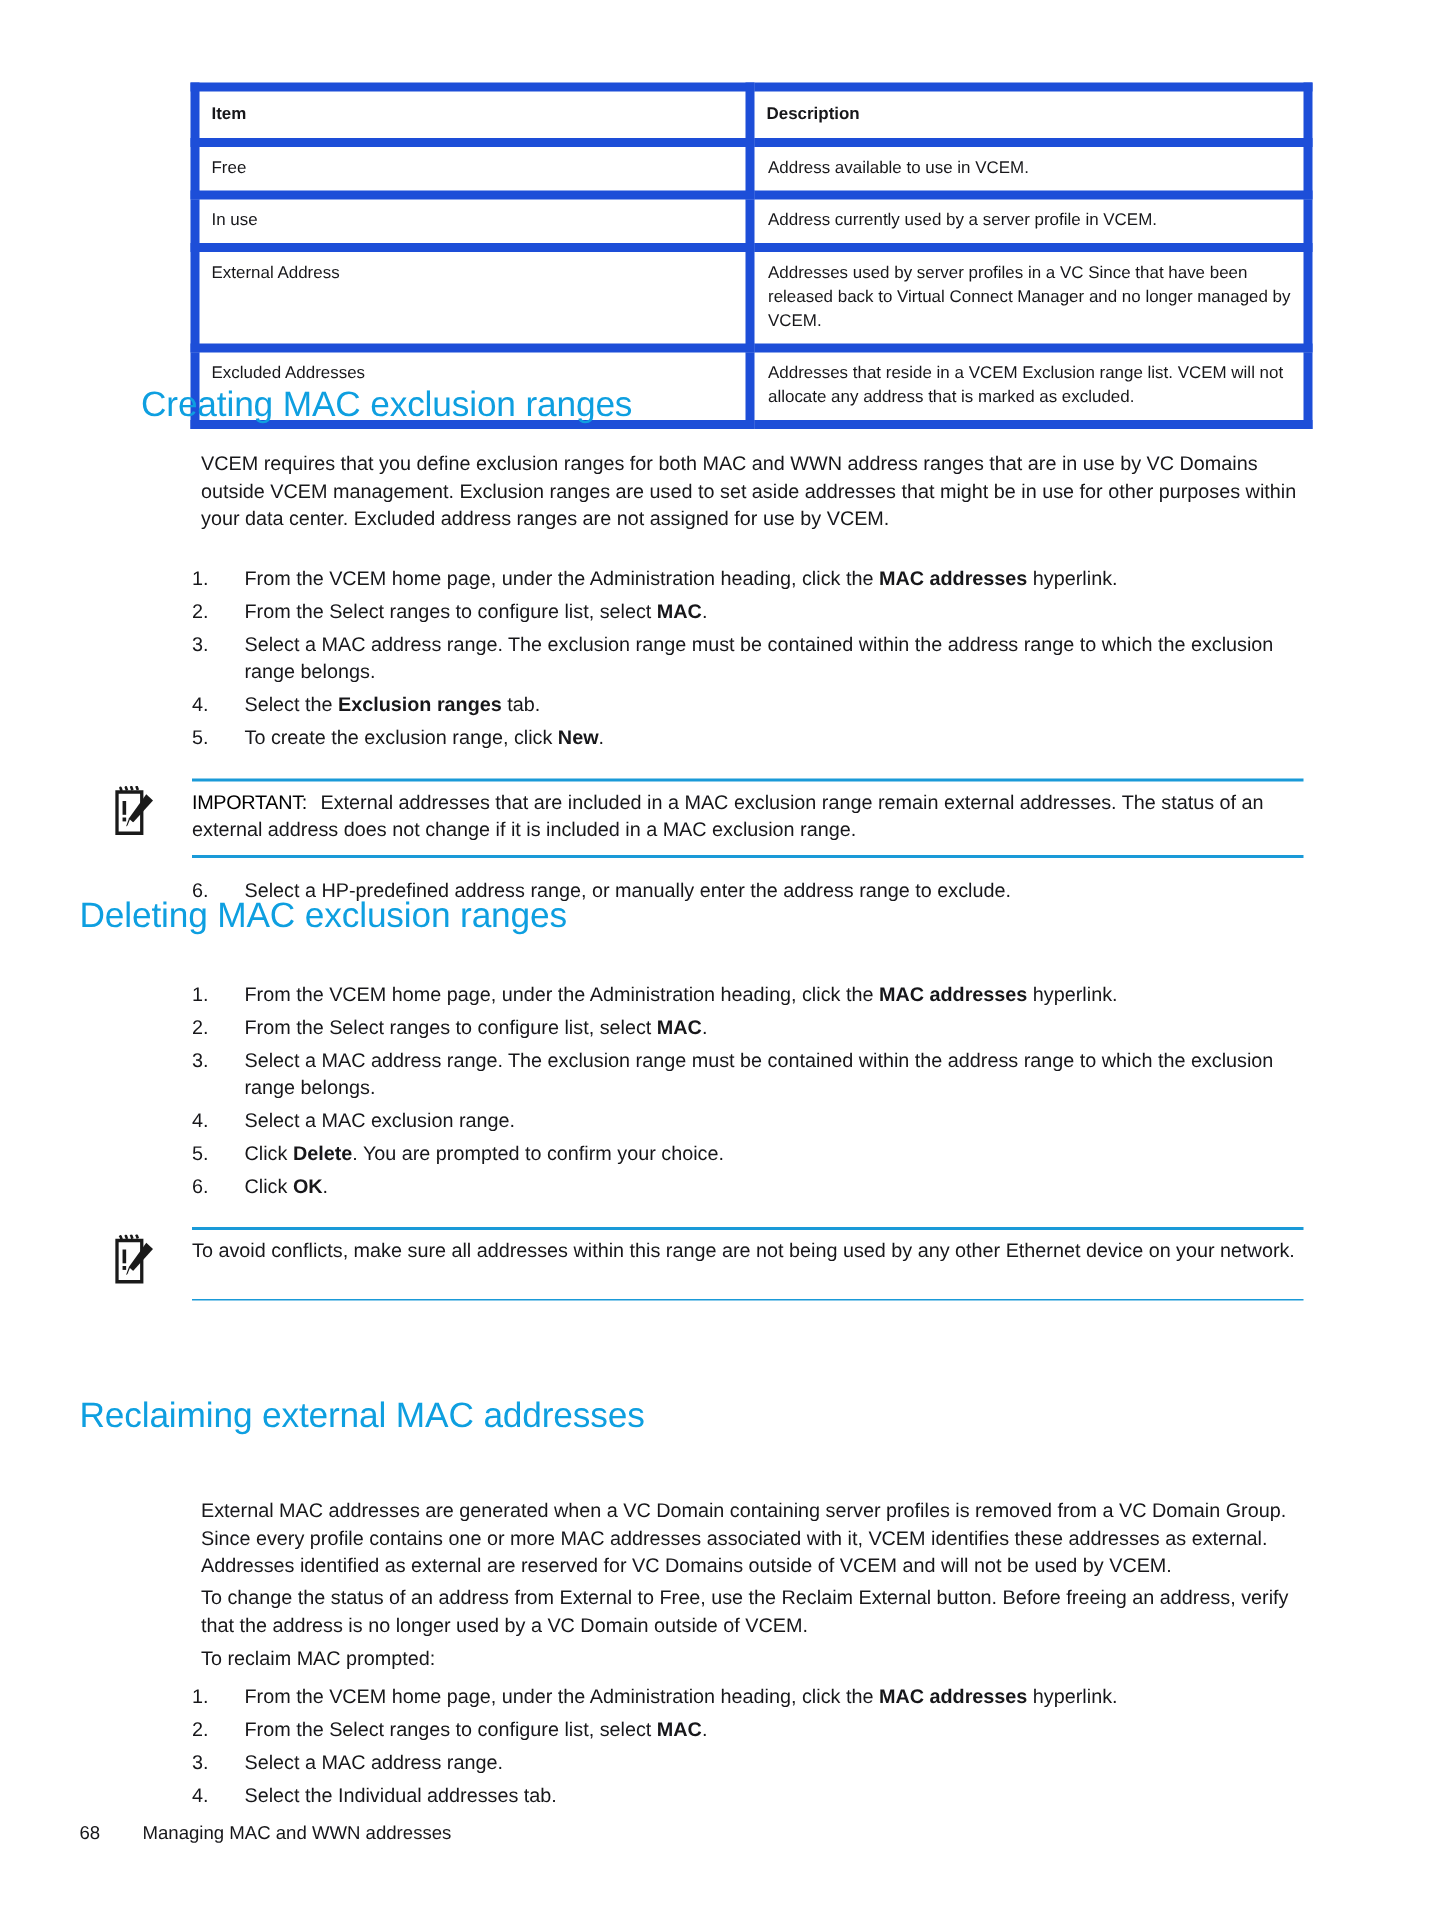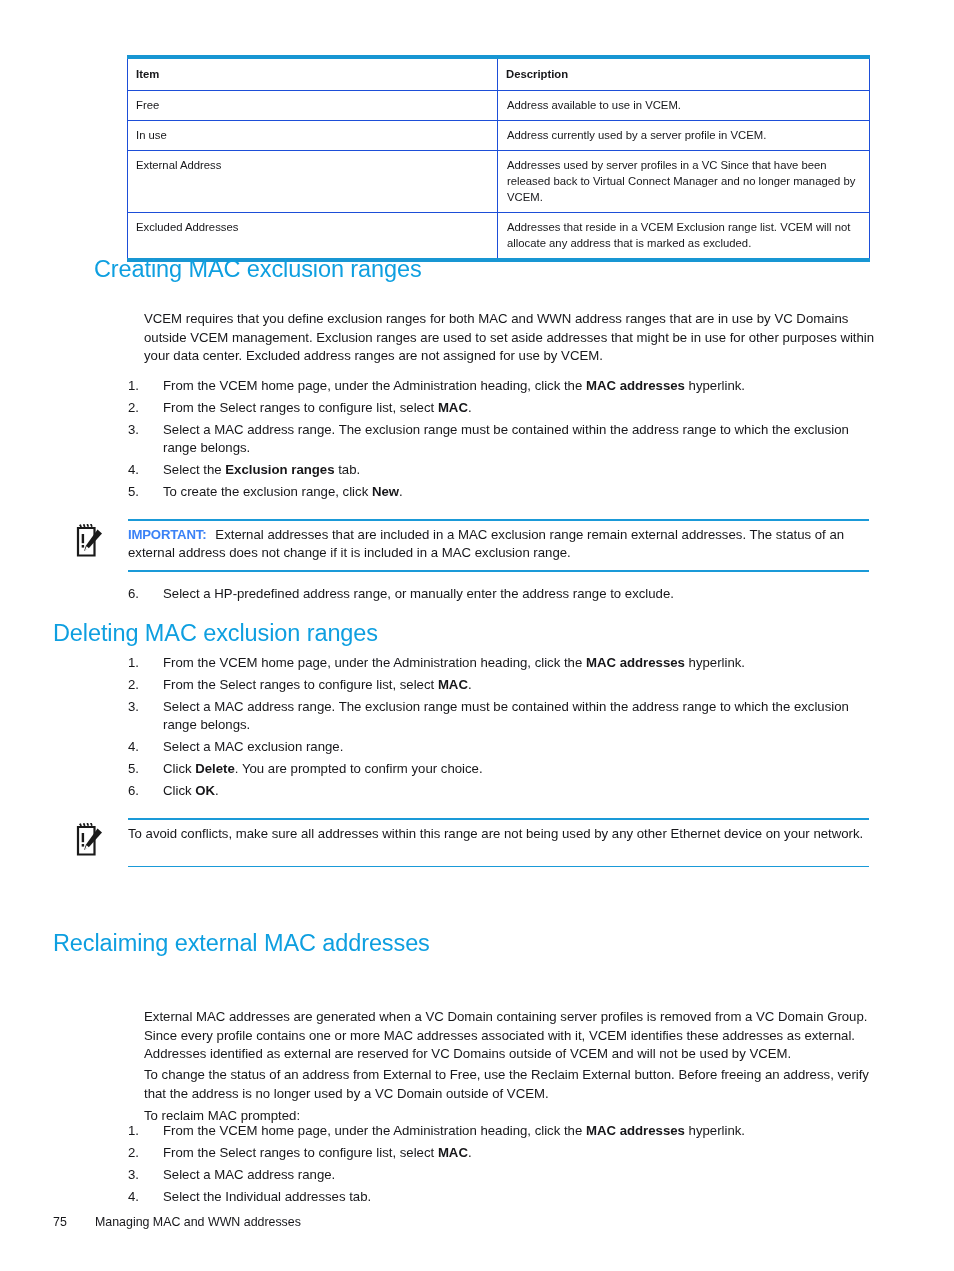--- a/index.html
+++ b/index.html
@@ -33,21 +33,21 @@
   table.doc-table {
     width: 100%;
     border-collapse: collapse;
     border-top: 4px solid #1896d3;
     border-bottom: 4px solid #1896d3;
     border-left: 1px solid #3aa6dc;
     border-right: 1px solid #3aa6dc;
     table-layout: fixed;
   }
   table.doc-table td, table.doc-table th {
-    border: 1px solid #1d4ed8;
+    border: 6px solid #1d4ed8;
     padding: 6px 8px 7px 8px;
     vertical-align: top;
     text-align: left;
     font-size: 11.3px;
     line-height: 1.42;
     color: #17171a;
   }
   table.doc-table th {
     font-weight: bold;
     font-size: 11.3px;
@@ -71,21 +71,21 @@
     letter-spacing: -0.1px;
     line-height: 1;
     white-space: nowrap;
   }
 
   
   p.body {
     position: absolute;
     left: 128px;
     width: 742px;
-    margin: 16px;
+    margin: 6px;
     font-size: 13.2px;
     line-height: 1.415;
     color: #17171a;
     text-align: left;
   }
 
   
   ol.steps {
     position: absolute;
     left: 128px;
@@ -135,22 +135,22 @@
     top: 3px;
     width: 34px;
     height: 36px;
   }
   .note-text {
     font-size: 13.2px;
     line-height: 1.415;
     color: #17171a;
   }
   .note-text .lbl {
-    color: #3b82f6;
-    font-weight: bold;
+    color: #000000;
+    font-weight: normal;
     letter-spacing: -0.2px;
   }
   .note-text p { margin: 0; }
   .note-text p + p { margin-top: 10px; }
 
   
   .footer {
     position: absolute;
     left: 53px;
     top: 1215px;
@@ -248,21 +248,21 @@
     </div>
     <div class="rule bottom"></div>
   </div>
 
   <ol class="steps" style="top:585px;">
     <li>
       <span class="num">6.</span><span>Select a HP-predefined address range, or manually enter the address range to exclude.</span>
     </li>
   </ol>
 
-  <h2 class="sec" style="top:622px;">Deleting MAC exclusion ranges</h2>
+  <h2 class="sec" style="top:599px;">Deleting MAC exclusion ranges</h2>
 
   <ol class="steps" style="top:654px;">
     <li>
       <span class="num">1.</span><span>From the VCEM home page, under the Administration heading, click the </span><b>MAC addresses</b><span> hyperlink.</span>
     </li>
     <li>
       <span class="num">2.</span><span>From the Select ranges to configure list, select </span><b>MAC</b><span>.</span>
     </li>
     <li>
       <span class="num">3.</span><span>Select a MAC address range. The exclusion range must be contained within the address range to which the exclusion range belongs.</span><b></b><span></span>
@@ -320,16 +320,16 @@
     </li>
     <li>
       <span class="num">3.</span><span>Select a MAC address range.</span><b></b><span></span>
     </li>
     <li>
       <span class="num">4.</span><span>Select the Individual addresses tab.</span><b></b><span></span>
     </li>
   </ol>
 
   <div class="footer">
-    <span class="pg">75</span><span>Managing MAC and WWN addresses</span>
+    <span class="pg">68</span><span>Managing MAC and WWN addresses</span>
   </div>
 
 </div>
 
 </body></html>

